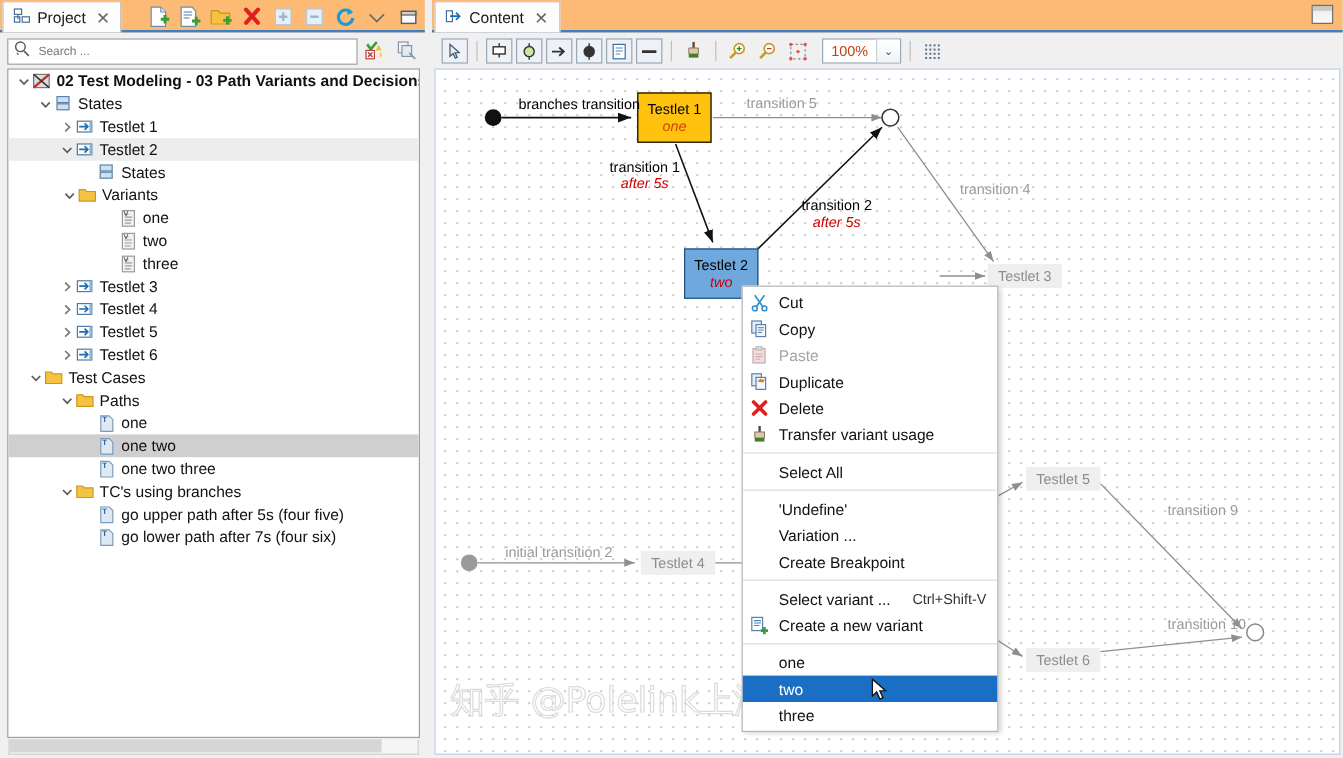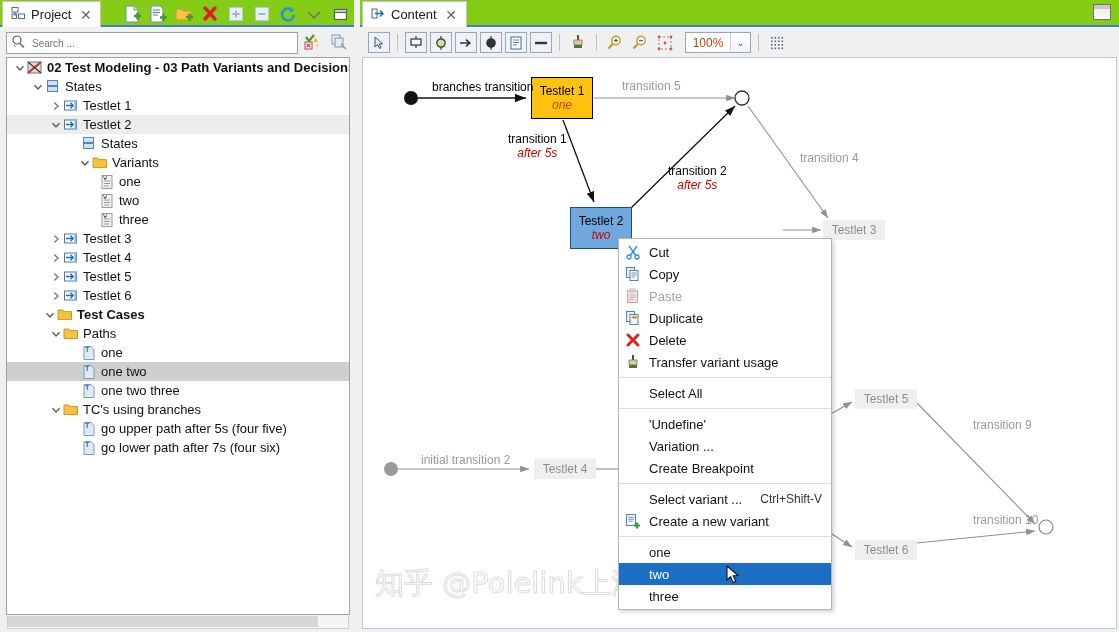--- a/index.html
+++ b/index.html
@@ -18,21 +18,21 @@
 
   
   #left-panel {
     position: absolute; left: 0; top: 0;
     width: 354px; height: 632px;
     background: #f0f0f0;
   }
   .tabstrip {
     position: relative;
     height: 27px;
-    background: #84cc16;
+    background: #fdba74;
     border-bottom: 2px solid #3f80c4;
   }
   .tab {
     position: absolute; left: 2px; top: 1px;
     height: 26px;
     display: flex; align-items: center;
     padding: 0 8px 0 8px;
     background: #fdfdfd;
     border: 1px solid #c4c4c4;
     border-bottom: none;
@@ -436,21 +436,21 @@
           <span class="tlabel">Testlet 2</span>
         </div>
         <div class="trow" style="padding-left: 60px;">
           <span class="twist"></span>
           <span class="tico"><svg width="16" height="16" viewBox="0 0 16 16">
               <rect x="2.5" y="1.5" width="10" height="5" fill="#cfe0f0" stroke="#5b82a8"></rect>
               <rect x="2.5" y="7.5" width="10" height="5" fill="#cfe0f0" stroke="#5b82a8"></rect>
             </svg></span>
           <span class="tlabel">States</span>
         </div>
-        <div class="trow" style="padding-left: 71px;">
+        <div class="trow" style="padding-left: 44px;">
           <span class="twist">
             <svg width="10" height="10" viewBox="0 0 10 10">
               <path d="M1.5,3.3 L5,7 L8.5,3.3" fill="none" stroke="#5a5a5a" stroke-width="1.4"></path>
             </svg>
           </span>
           <span class="tico"><svg width="16" height="16" viewBox="0 0 16 16">
               <path d="M1,3 h5 l1.2,1.6 h7.3 v8 h-13.5 z" fill="#f5c242" stroke="#c79a1e"></path>
             </svg></span>
           <span class="tlabel">Variants</span>
         </div>
@@ -526,21 +526,21 @@
               <path d="M3.3,1.5 L7,5 L3.3,8.5" fill="none" stroke="#7a7a7a" stroke-width="1.4"></path>
             </svg>
           </span>
           <span class="tico"><svg width="16" height="16" viewBox="0 0 16 16">
               <rect x="1.5" y="3" width="12" height="9" fill="#fff" stroke="#4a7ba8"></rect>
               <path d="M3,7.5 h7 M7.5,4.8 l2.7,2.7 l-2.7,2.7" fill="none" stroke="#1f6cb0" stroke-width="1.4"></path>
               <rect x="11.5" y="3" width="2" height="9" fill="#8db4d6"></rect>
             </svg></span>
           <span class="tlabel">Testlet 6</span>
         </div>
-        <div class="trow" style="padding-left: 36px; font-weight: bold;">
+        <div class="trow" style="padding-left: 16px;">
           <span class="twist">
             <svg width="10" height="10" viewBox="0 0 10 10">
               <path d="M1.5,3.3 L5,7 L8.5,3.3" fill="none" stroke="#5a5a5a" stroke-width="1.4"></path>
             </svg>
           </span>
           <span class="tico"><svg width="16" height="16" viewBox="0 0 16 16">
               <path d="M1,3 h5 l1.2,1.6 h7.3 v8 h-13.5 z" fill="#f5c242" stroke="#c79a1e"></path>
             </svg></span>
           <span class="tlabel">Test Cases</span>
         </div>

